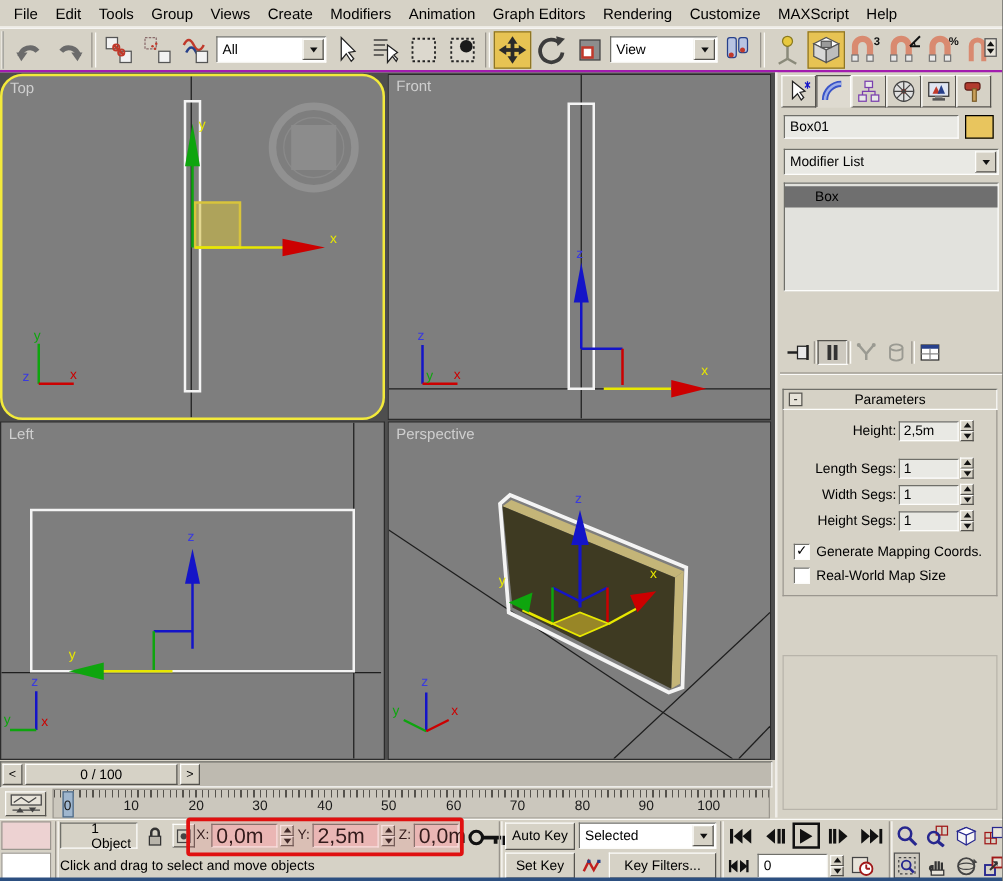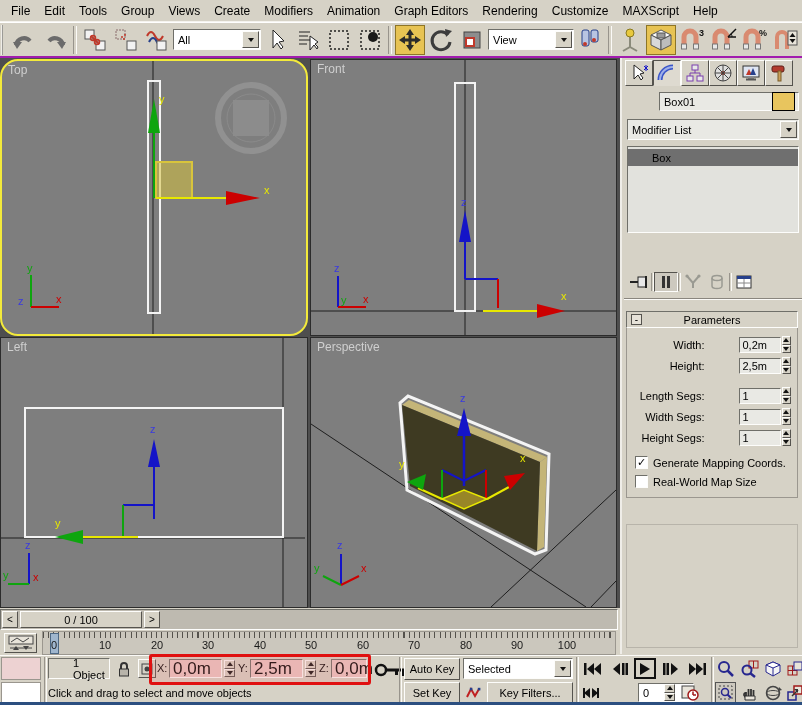--- a/index.html
+++ b/index.html
@@ -33,21 +33,21 @@
   .vp.active { border:2px solid #F3EA3B; }
   .vp-label { position:absolute; top:2px; left:6px; font-size:12px; color:#cfcfcf; z-index:2; }
   .vp svg { position:absolute; left:0; top:0; }
 
   
   .cpanel { position:absolute; left:620px; top:58px; width:182px; height:596px; background:#D6D2C6; border-left:2px solid #efede8; }
   .ctabs { position:absolute; left:3px; top:2px; display:flex; }
   .ctab { width:28px; height:26px; border:1px solid; border-color:#fdfdfb #55534e #55534e #fdfdfb; background:#D6D2C6;
           display:flex; align-items:center; justify-content:center; }
   .ctab.active { background:#dedad0; border-color:#55534e #fdfdfb #dedad0 #55534e; }
-  .cp-field { background:#E9E9E4; border:1px solid; border-color:#6f6f69 #fdfdfb #fdfdfb #6f6f69; font-size:11px; color:#000;margin-left:32px; }
+  .cp-field { background:#E9E9E4; border:1px solid; border-color:#6f6f69 #fdfdfb #fdfdfb #6f6f69; font-size:11px; color:#000; }
   .swatch { position:absolute; border:1px solid #000; }
   .stackbox { position:absolute; background:#E2E2DD; border:1px solid; border-color:#6f6f69 #fdfdfb #fdfdfb #6f6f69; }
   .stackrow { margin-top:2px; height:17px; background:#6F6F6F; color:#000; font-size:11px; padding-left:24px; display:flex; align-items:center; }
   .sbtn { width:24px; height:20px; display:flex; align-items:center; justify-content:center; }
   .sbtn.pressed { border:1px solid; border-color:#55534e #fdfdfb #fdfdfb #55534e; background:#cdc9bf; }
 
   .rollout { position:absolute; left:4px; top:254px; width:172px; border:1px solid #9b978f; border-top:none; background:#D6D2C6; padding-bottom:6px;}
   .roll-head { margin:-1px -1px 6px -1px; height:17px; border:1px solid; border-color:#6f6f69 #fdfdfb #fdfdfb #6f6f69; background:#D6D2C6;
                display:flex; align-items:center; font-size:11px; color:#000; position:relative;}
   .roll-minus { position:absolute; left:4px; top:2px; width:11px; height:11px; border:1px solid #55534e; background:#e6e2d8;
@@ -516,28 +516,20 @@
 
     <div class="pos" style="left:2px; top:240px; width:178px; border-top:1px solid #8a867e; border-bottom:1px solid #fbfaf7;"></div>
 
     <div class="rollout">
       <div class="roll-head">
         <span class="roll-minus">-</span>
         <span class="roll-title">Parameters</span>
       </div>
 
       <div class="prow">
-        <span class="plabel">Width:</span>
-        <span class="pfield cp-field">0,2m</span>
-        <span class="spin">
-            <div class="spin-up"></div>
-            <div class="spin-dn"></div>
-          </span>
-      </div>
-      <div class="prow">
         <span class="plabel">Height:</span>
         <span class="pfield cp-field">2,5m</span>
         <span class="spin">
             <div class="spin-up"></div>
             <div class="spin-dn"></div>
           </span>
       </div>
       <div class="prow gap">
         <span class="plabel">Length Segs:</span>
         <span class="pfield cp-field">1</span>

